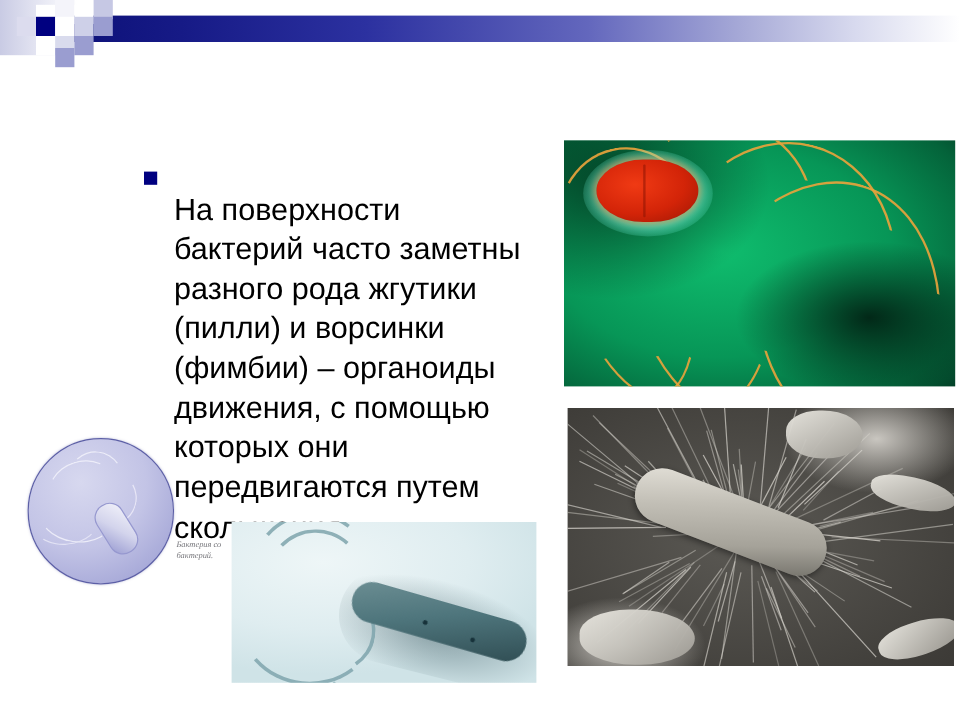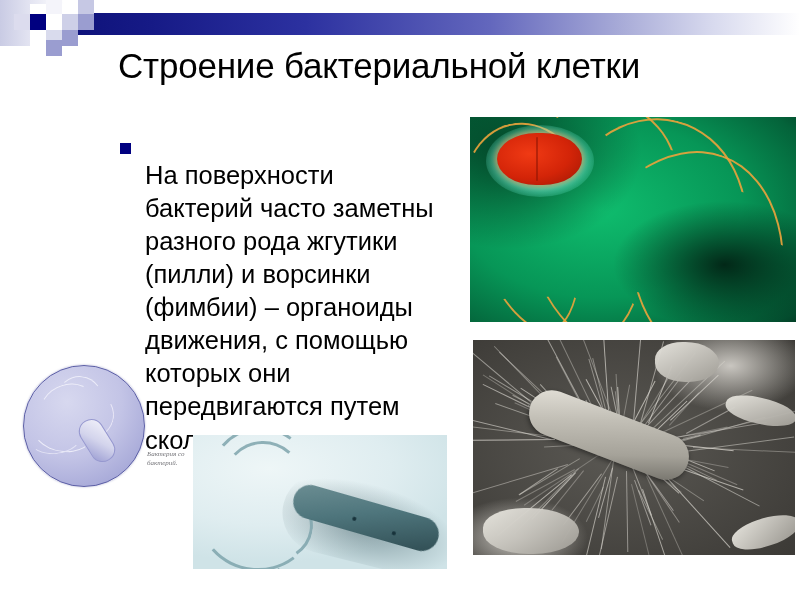--- a/index.html
+++ b/index.html
@@ -290,21 +290,20 @@
         <div class="sq" style="left: 46px; top: 14px; width: 16px; height: 16px; background: rgb(255, 255, 255);"></div>
         <div class="sq" style="left: 62px; top: 14px; width: 16px; height: 16px; background: rgb(206, 208, 232);"></div>
         <div class="sq" style="left: 78px; top: 14px; width: 16px; height: 16px; background: rgb(154, 157, 208);"></div>
         <div class="sq" style="left: 30px; top: 30px; width: 16px; height: 16px; background: rgb(255, 255, 255);"></div>
         <div class="sq" style="left: 46px; top: 30px; width: 16px; height: 16px; background: rgb(217, 219, 237);"></div>
         <div class="sq" style="left: 62px; top: 30px; width: 16px; height: 16px; background: rgb(154, 157, 208);"></div>
         <div class="sq" style="left: 46px; top: 40px; width: 16px; height: 16px; background: rgb(154, 157, 208);"></div>
       </div>
   </div>
 
-  <h1 class="title">Строение бактериальной клетки</h1>
 
   <div class="bullet-block">
     <span class="bullet-marker"></span>
     <p class="bullet-text">На поверхности бактерий часто заметны разного рода жгутики (пилли) и ворсинки (фимбии) – органоиды движения, с помощью которых они передвигаются путем скольжения.</p>
   </div>
 
   <div class="fig fig-fluor">
     <div class="flag" style="left:-14px; top:6px;   width:120px; height:70px;  transform:rotate(-12deg);"></div>
     <div class="flag" style="left:60px;  top:-16px; width:150px; height:76px;  transform:rotate(8deg);"></div>
     <div class="flag" style="left:96px;  top:2px;   width:190px; height:110px; transform:rotate(14deg);"></div>

